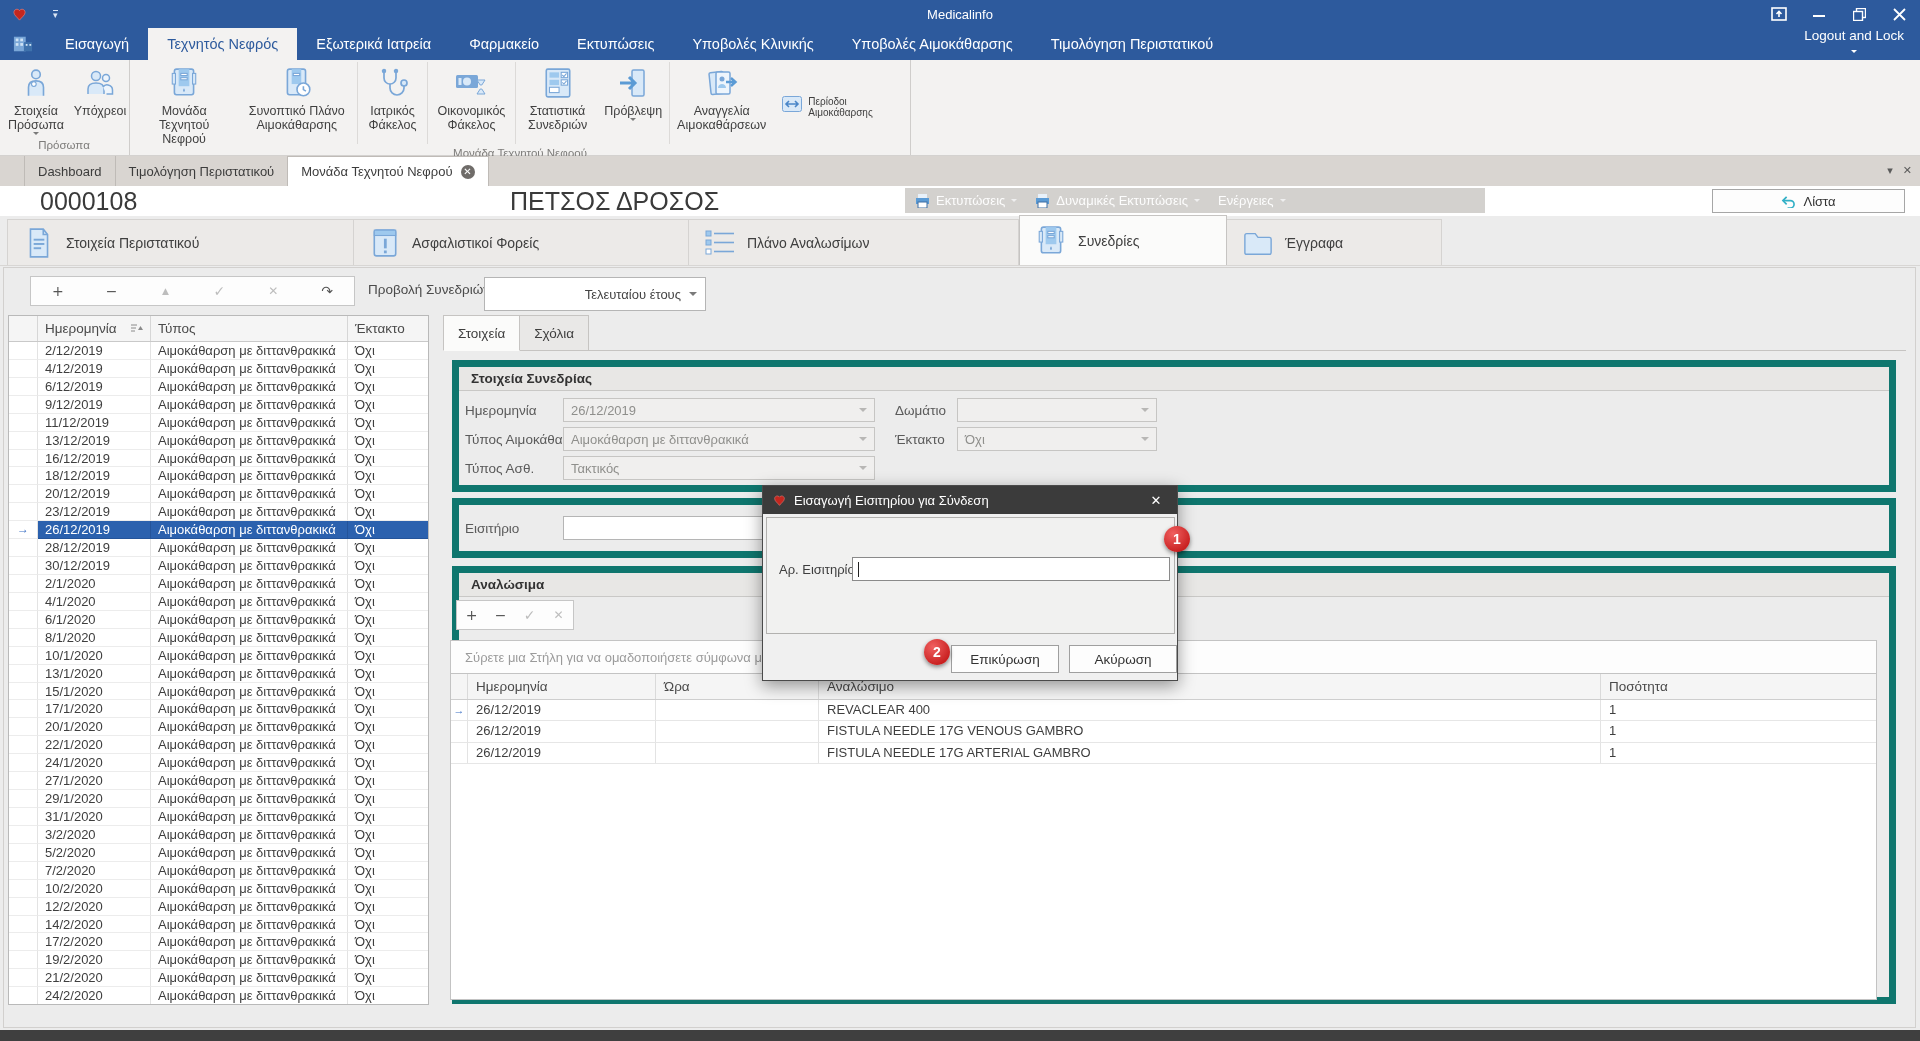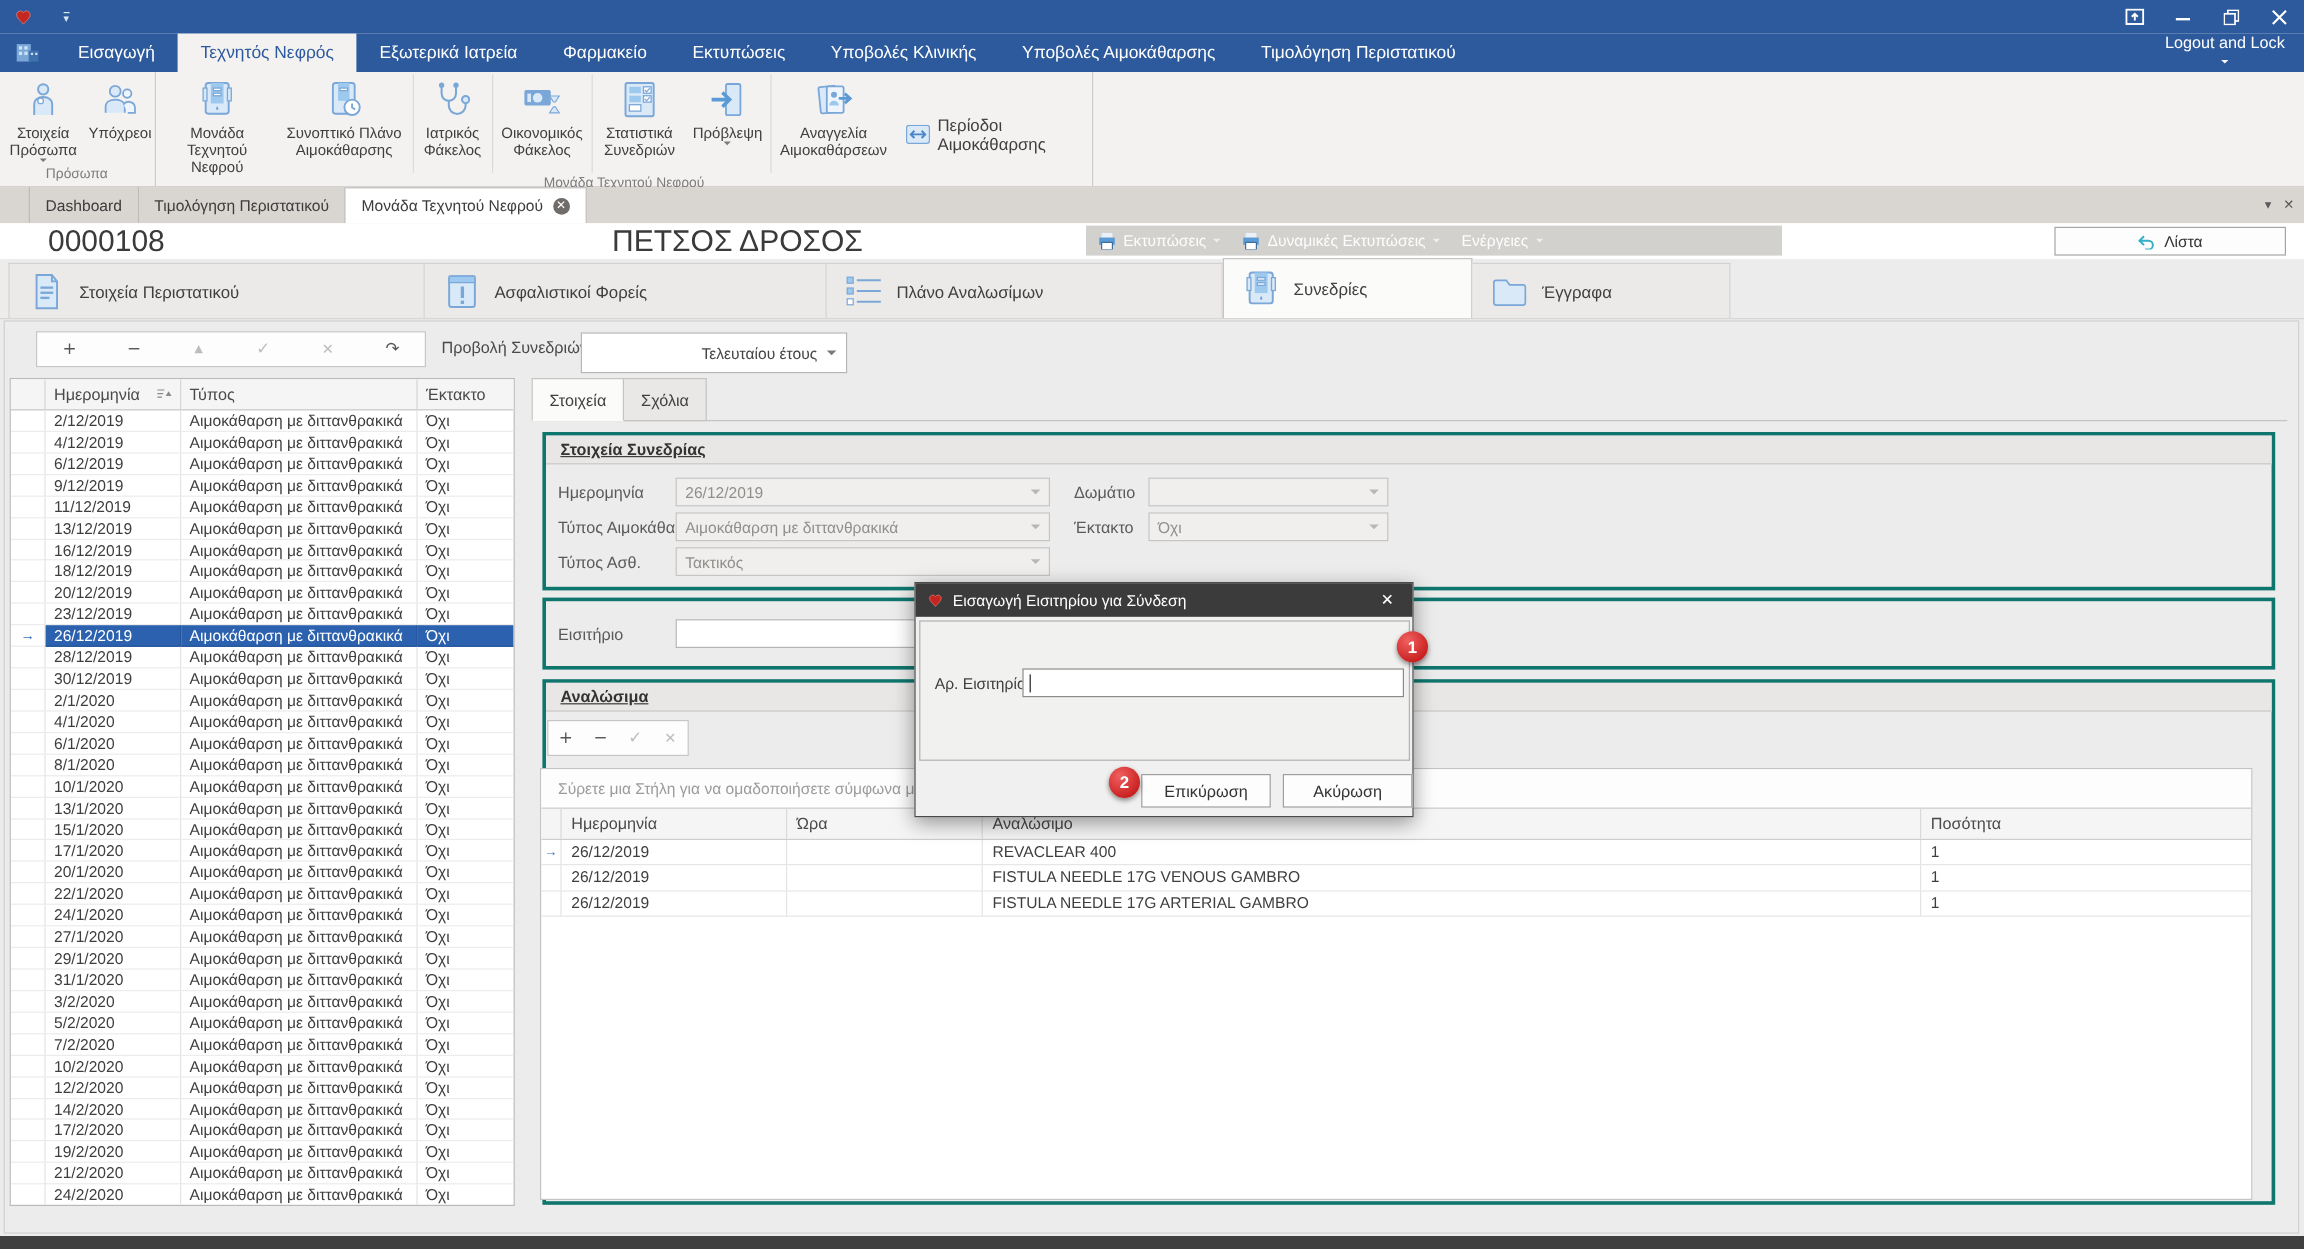--- a/index.html
+++ b/index.html
@@ -26,21 +26,21 @@
   .rgroup { display:flex; flex-direction:column; }
   .rbtns { display:flex; flex:1; align-items:stretch; }
   .rlabel { height:17px; text-align:center; color:#7d7c7a; font-size:11.5px; line-height:14px; }
   .rbtn { display:flex; flex-direction:column; align-items:center; padding:5px 6px 0 6px; text-align:center; font-size:12.5px; color:#3f3f3f; line-height:14px; }
   .rbtn .ric { height:36px; display:flex; align-items:center; justify-content:center; margin-bottom:3px; }
   .rbtn .cap { white-space:pre-line; }
   .rsep { width:1px; background:#dcdad8; margin:2px 1px; }
   .gsep { width:1px; background:#cfcdcb; margin:0 1px; }
   .caret { display:inline-block; width:0; height:0; border-left:4px solid transparent; border-right:4px solid transparent; border-top:4px solid #7a7a7a; vertical-align:middle; }
   .caret.small { border-left-width:3px; border-right-width:3px; border-top-width:3px; }
-  .rbtn-inline { display:flex; align-items:center; gap:6px; font-size:14px; color:#3f3f3f; align-self:flex-start; margin-top:32px; padding:4px 10px; }
+  .rbtn-inline { display:flex; align-items:flex-start; gap:6px; font-size:10px; color:#3f3f3f; align-self:flex-start; margin-top:32px; padding:4px 10px; }
 
   
   .docbar { position:absolute; left:0; top:156px; width:1920px; height:30px; background:#d9d5d1; display:flex; align-items:flex-end; }
   .dtab { height:30px; display:flex; align-items:center; padding:0 13px; font-size:13px; color:#3c3c3c; border-right:1px solid #bfbbb7; background:#d9d5d1; gap:8px; }
   .dtab:first-child { border-left:1px solid #bfbbb7; margin-left:24px; }
   .dtab.active { background:#ffffff; border-top:1px solid #bfbbb7; }
   .dclose { width:14px; height:14px; border-radius:50%; background:#6f6c69; color:#fff; font-size:10px; line-height:14px; text-align:center; }
   .docbar-icons { position:absolute; right:8px; top:8px; display:flex; gap:10px; color:#5a5a5a; font-size:11px; }
 
   
@@ -89,21 +89,21 @@
   .grow .arr::after { content:""; }
   .grow.selected .arr::after, .crow.arrow .arr::after { content:"\2192"; }
 
   
   .dtabs { position:absolute; left:443px; top:315px; height:36px; display:flex; }
   .dtab2 { height:36px; padding:0 14px; display:flex; align-items:center; font-size:13.5px; color:#3f3f3f; background:#e9e8e7; border:1px solid #c6c4c2; border-left:none; }
   .dtab2:first-child { border-left:1px solid #c6c4c2; }
   .dtab2.active { background:#fbfbfa; border-bottom:1px solid #fbfbfa; }
   .tabline { position:absolute; left:443px; top:350px; width:1463px; height:1px; background:#c6c4c2; }
 
-  .grpbox { position:absolute; border:3px solid #0f766e;text-decoration:underline; }
+  .grpbox { position:absolute; border:7px solid #0f766e; }
   .grphead { height:24px; background:#e8e7e5; border-bottom:1px solid #c9c8c6; display:flex; align-items:center; padding:0 12px; font-weight:bold; font-size:13.5px; color:#333; }
   .grp1 { left:452px; top:360px; width:1444px; height:132px; }
   .grp2 { left:452px; top:498px; width:1444px; height:60px; }
   .grp3 { left:452px; top:566px; width:1444px; height:438px; }
 
   .flabel { position:absolute; font-size:13.5px; color:#5a5a5a; }
   .dfield { position:absolute; height:24px; background:#f0efee; border:1px solid #c6c5c3; color:#8f8f8c; font-size:13px; display:flex; align-items:center; padding:0 7px; justify-content:space-between; }
   .dfield .caret { border-top-color:#b8b7b5; }
   .tinput { position:absolute; height:24px; background:#fff; border:1px solid #b5b5b5; }
 
@@ -145,20 +145,21 @@
 </head>
 <body>
 
 <div class="titlebar">
   <span class="logo">
     <svg width="15" height="15" viewBox="0 0 24 24">
         <path d="M12 21C8 16 3 13 3 8.5 3 5.5 5.5 3.5 8 3.5c1.8 0 3.2 1 4 2.3.8-1.3 2.2-2.3 4-2.3 2.5 0 5 2 5 5C21 13 16 16 12 21z" fill="#c4271f" stroke="#e8837d" stroke-width="1"></path>
       </svg>
   </span>
   <span class="qat-caret">▾</span>
+  <span class="win-title">Medicalinfo</span>
   <div class="winbtns">
     <span class="wbtn">
       <svg width="16" height="14" viewBox="0 0 16 14">
           <rect x="1" y="1" width="14" height="12" fill="none" stroke="#fff" stroke-width="1.6"></rect>
           <path d="M8 10V5M5.5 7L8 4.5 10.5 7" stroke="#fff" stroke-width="1.6" fill="none"></path>
         </svg>
     </span>
     <span class="wbtn">
       <svg width="12" height="12" viewBox="0 0 12 12">
           <rect x="0" y="7" width="12" height="2" fill="#fff"></rect>

